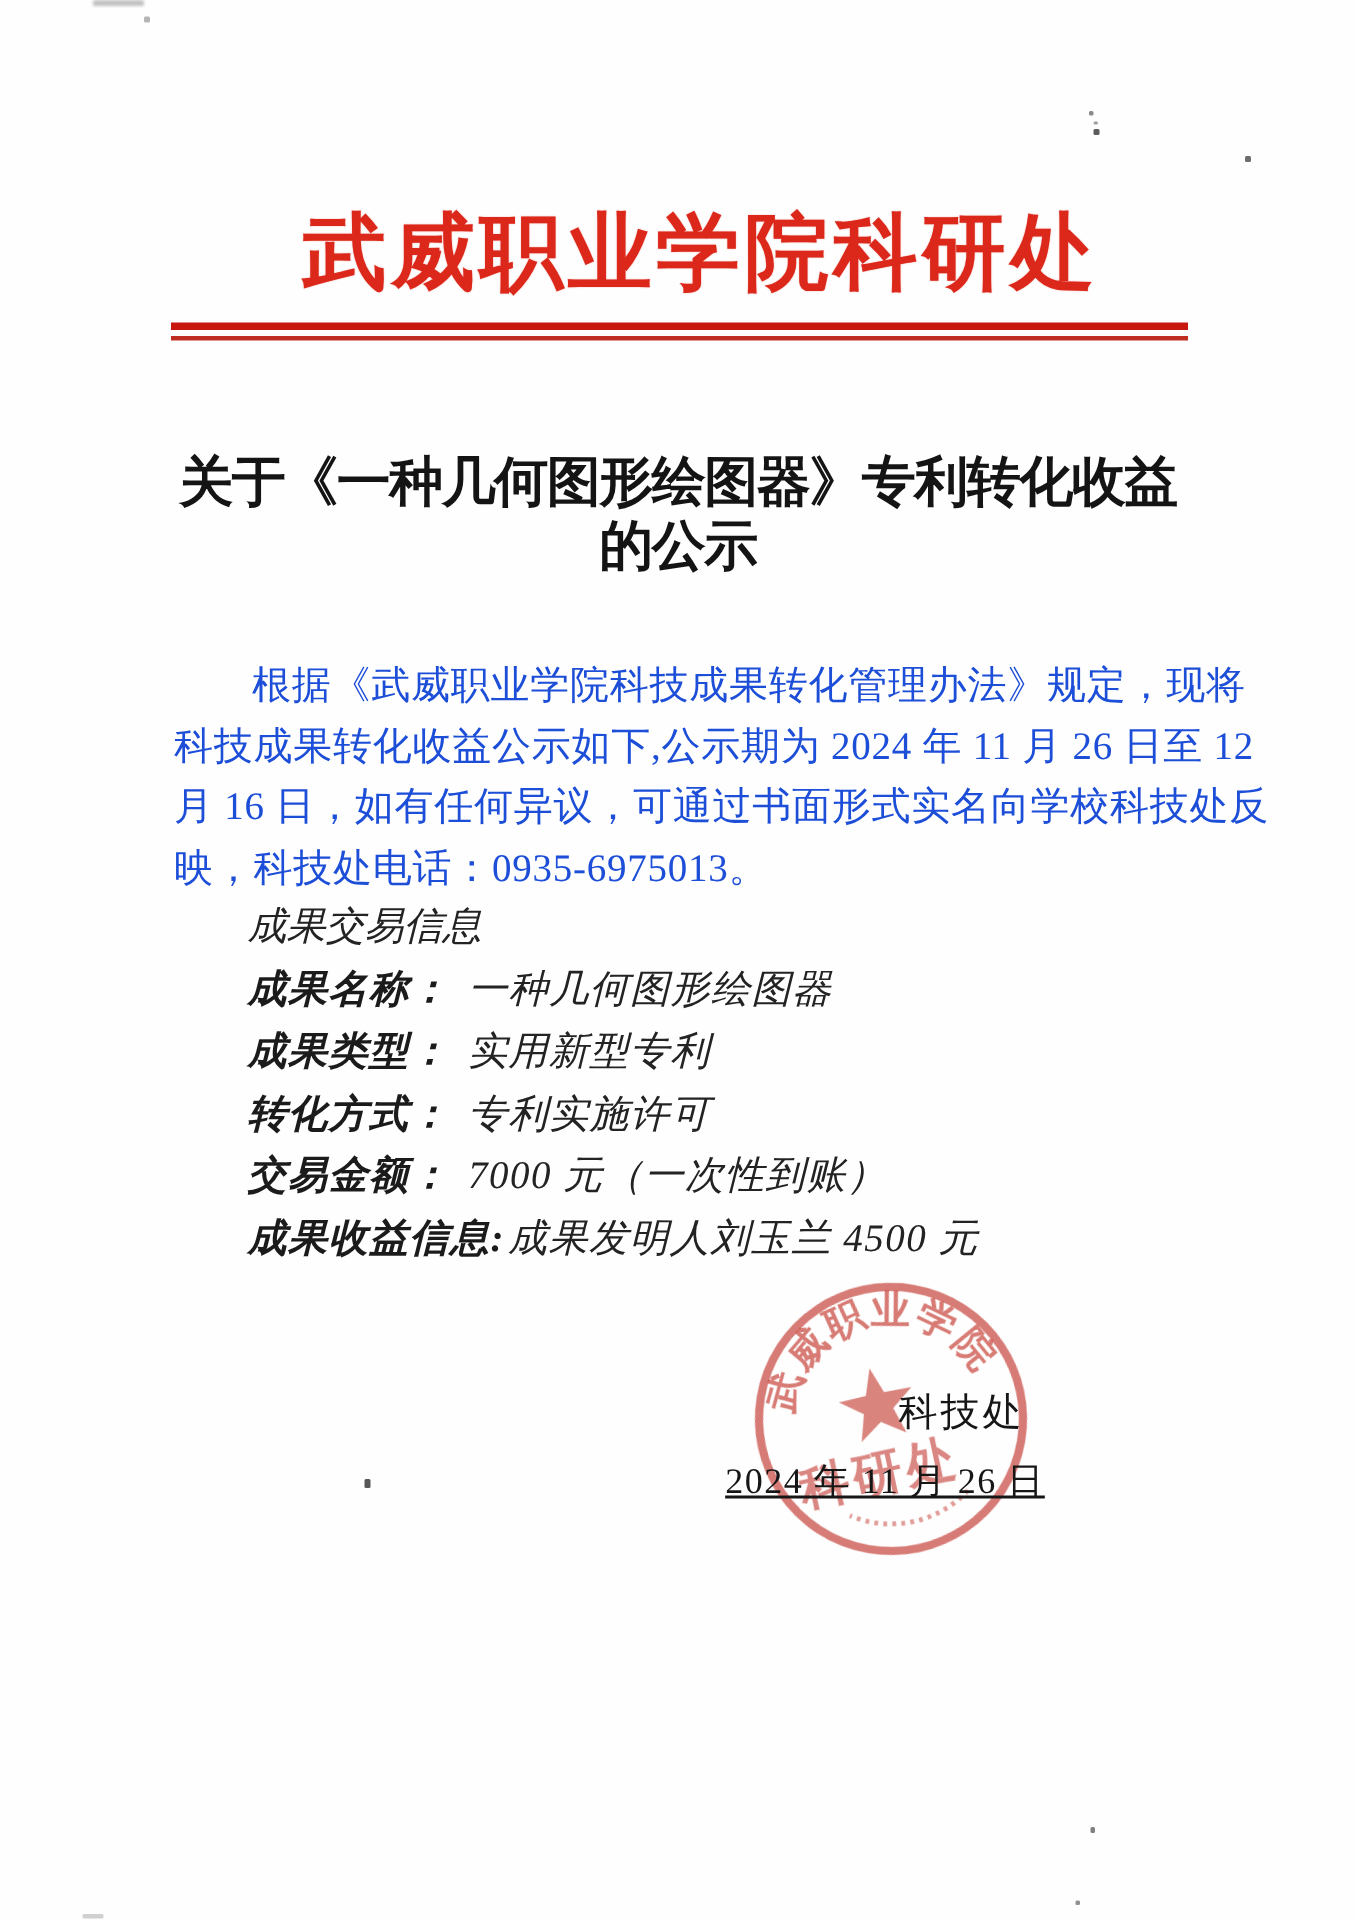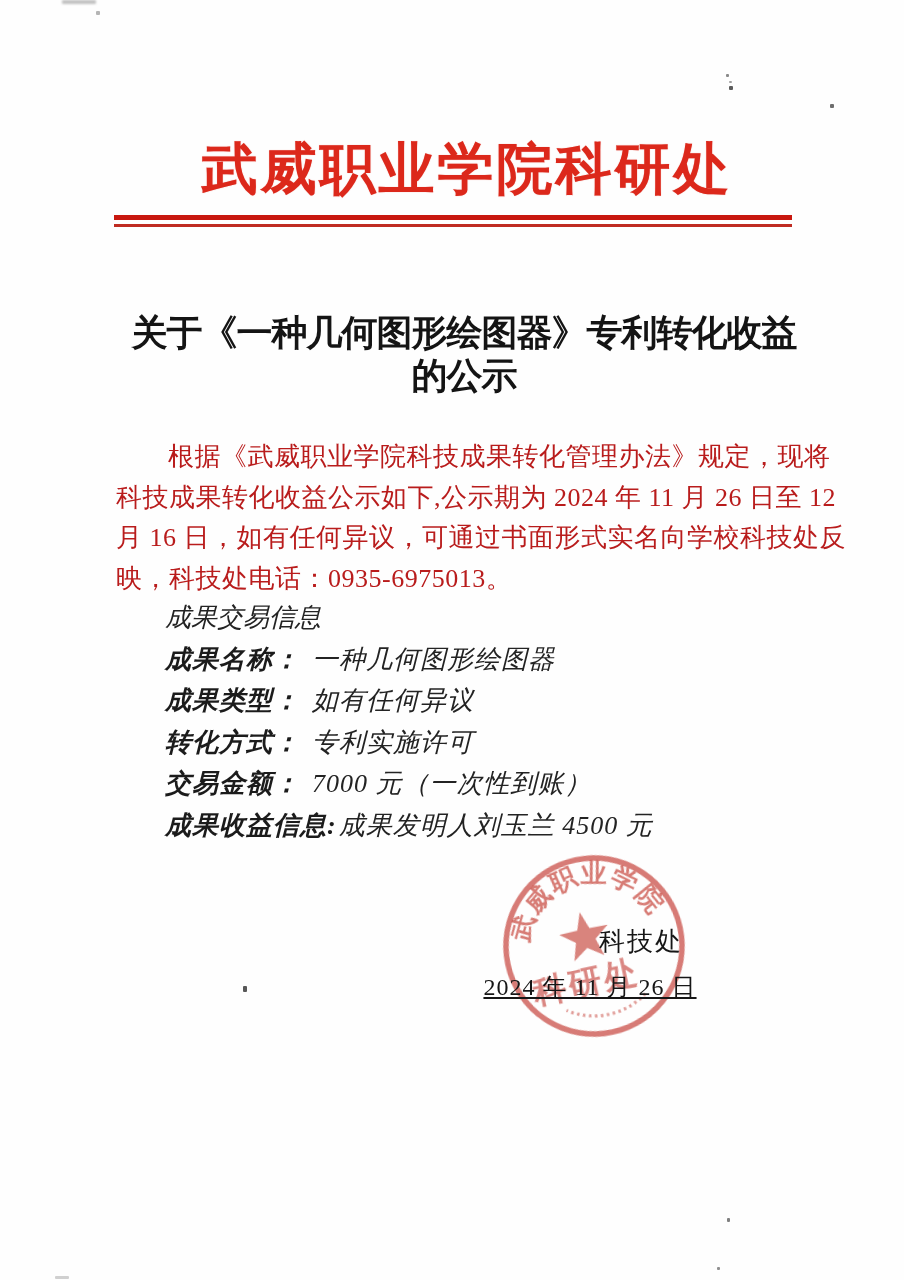--- a/index.html
+++ b/index.html
@@ -41,39 +41,39 @@
     border-top: 5px solid #c8170f;
     border-bottom: 3px solid #bf2c22;
   }
 
   
   .doc-title {
     position: absolute;
     top: 300px;
     left: 52px;
     width: 800px;
-    margin: 12px;
+    margin: 0;
     text-align: center;
     font-size: 36px;
     line-height: 43px;
     font-weight: 700;
     letter-spacing: -1px;
     color: #141414;
   }
 
   
   .body-paragraph {
     position: absolute;
     top: 437px;
     left: 116px;
     width: 686px;
     font-size: 26px;
     line-height: 40.5px;
     letter-spacing: 0.5px;
-    color: #b91c1c;
+    color: #1d4ed8;
   }
   .para-line { white-space: nowrap; }
   .para-line.indent { text-indent: 52px; }
 
   
   .info-list {
     position: absolute;
     top: 597px;
     left: 165px;
     width: 660px;
@@ -169,21 +169,21 @@
   </div>
 
   <div class="info-list">
     <div class="info-row">
       <span>成果交易信息</span>
     </div>
     <div class="info-row">
       <span class="info-label">成果名称：</span><span class="info-value">一种几何图形绘图器</span>
     </div>
     <div class="info-row">
-      <span class="info-label">成果类型：</span><span class="info-value">如有任何异议</span>
+      <span class="info-label">成果类型：</span><span class="info-value">实用新型专利</span>
     </div>
     <div class="info-row">
       <span class="info-label">转化方式：</span><span class="info-value">专利实施许可</span>
     </div>
     <div class="info-row">
       <span class="info-label">交易金额：</span><span class="info-value">7000 元（一次性到账）</span>
     </div>
     <div class="info-row tight">
       <span class="info-label">成果收益信息:</span><span class="info-value">成果发明人刘玉兰 4500 元</span>
     </div>

